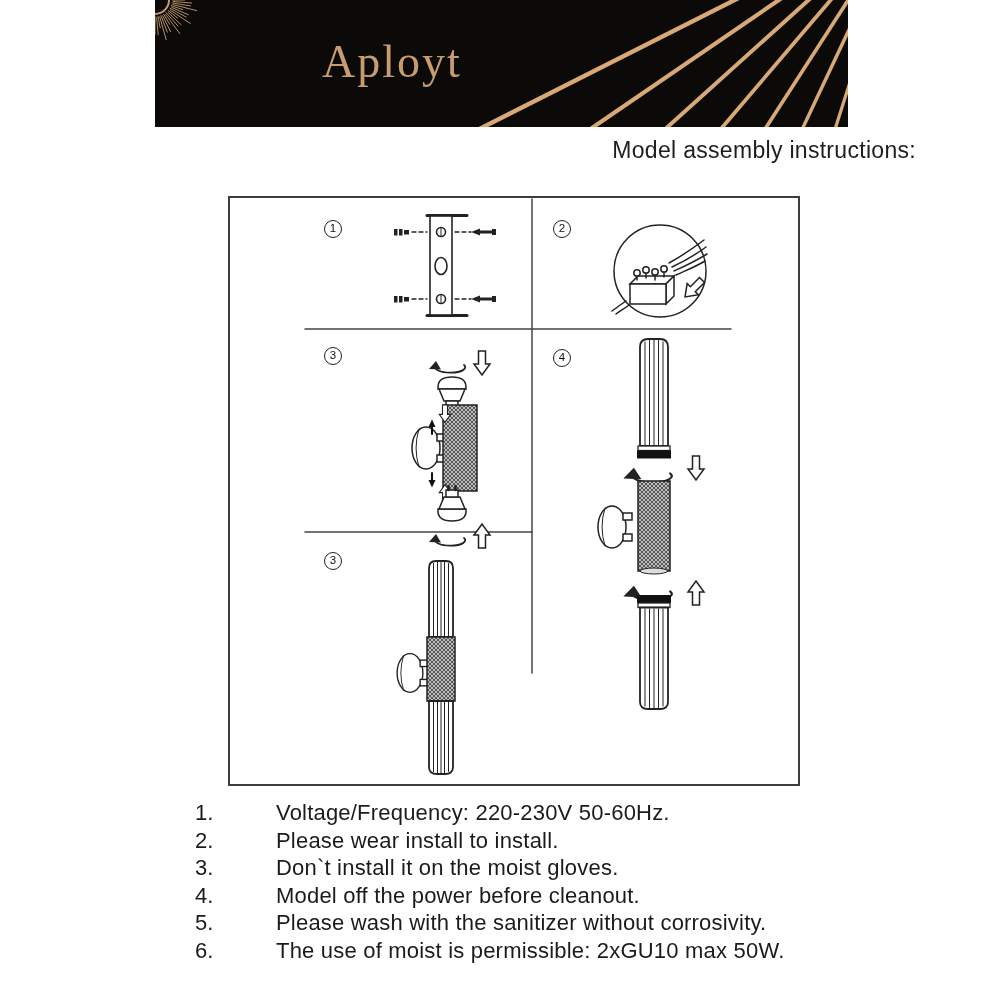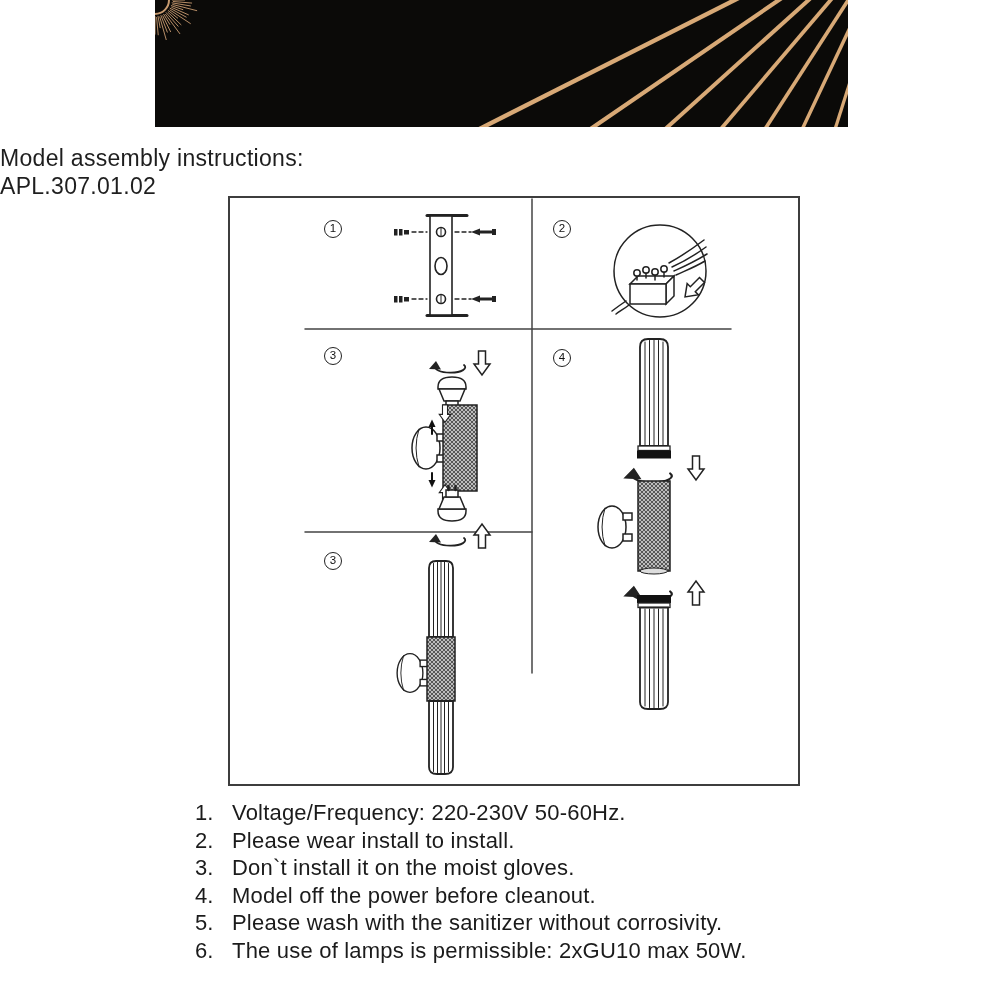--- a/index.html
+++ b/index.html
@@ -17,36 +17,36 @@
   .banner{
     position:absolute;left:155px;top:0;width:693px;height:127px;
     background:var(--banner-bg);overflow:hidden;
   }
   .banner svg{position:absolute;left:0;top:0;}
   .brand{
     position:absolute;left:167px;top:50%;transform:translateY(-54%);
     font-family:"Liberation Serif",serif;font-weight:400;
     font-size:46px;letter-spacing:2px;color:var(--gold);
   }
-  .title-block{position:absolute;left:0;top:136px;width:916px;text-align:left;margin-top:8px;}
+  .title-block{position:absolute;left:0;top:136px;width:916px;text-align:right;}
   .title-line{font-size:23px;line-height:28px;color:#1e1e1e;letter-spacing:0.3px;}
   .diagram-box{
     position:absolute;left:228px;top:196px;width:572px;height:590px;
     border:2px solid #3d3d3d;background:#fff;
   }
   .diagram-box > svg{position:absolute;left:-2px;top:-2px;}
   .pnum{
     position:absolute;width:18px;height:18px;border:1.5px solid #222;
     border-radius:50%;font-size:11.5px;line-height:15px;text-align:center;
     color:#111;background:#fff;
   }
   .instructions{position:absolute;left:195px;top:799px;width:660px;}
   .instr-row{display:flex;font-size:22px;line-height:27.5px;color:#1b1b1b;}
   .instr-num{width:37px;flex:0 0 37px;}
-  .instr-text{flex:1;letter-spacing:0.2px;}
+  .instr-text{flex:1;letter-spacing:0.2px;margin-left:44px;}
 </style>
 </head>
 <body>
 
 <div class="banner">
   <svg width="693" height="127" viewBox="0 0 693 127">
     <g id="sunburst">
         <line x1="17" y1="0" x2="30" y2="0" stroke="#c89b70" stroke-width="0.9"></line>
         <line x1="17.93150456565142" y1="1.4903632009849546" x2="37.058442769012935" y2="3.0800839487022396" stroke="#c89b70" stroke-width="0.9"></line>
         <line x1="16.741731801207536" y1="2.804418069320925" x2="35.84700220964437" y2="6.00475398372245" stroke="#c89b70" stroke-width="0.9"></line>
@@ -130,25 +130,25 @@
         <line x1="748" y1="-85" x2="574.3518223330697" y2="899.807753012208" stroke="#d8a976" stroke-width="3.1"></line>
         <line x1="748" y1="-85" x2="445.6301092495556" y2="868.190667792947" stroke="#d8a976" stroke-width="3.2800000000000002"></line>
         <line x1="748" y1="-85" x2="322.2207084349277" y2="819.8270524660197" stroke="#d8a976" stroke-width="3.46"></line>
         <line x1="748" y1="-85" x2="206.29178971726026" y2="755.5666034956844" stroke="#d8a976" stroke-width="3.64"></line>
         <line x1="748" y1="-85" x2="99.88009893686944" y2="676.538307536737" stroke="#d8a976" stroke-width="3.8200000000000003"></line>
         <line x1="748" y1="-85" x2="4.855174522605921" y2="584.1306063588584" stroke="#d8a976" stroke-width="4"></line>
         <line x1="748" y1="-85" x2="-77.11349827829508" y2="479.96700342493796" stroke="#d8a976" stroke-width="4.18"></line>
         <line x1="748" y1="-85" x2="-144.5858184521254" y2="365.87754068943104" stroke="#d8a976" stroke-width="4.36"></line>
       </g>
   </svg>
+  <div class="brand">Aployt</div>
 </div>
 
 <div class="title-block">
   <div class="title-line">Model assembly instructions:</div>
-  <div class="title-line">APL.307.01.02</div>
 </div>
 
 <div class="diagram-box">
   <svg width="572" height="590" viewBox="0 0 572 590" stroke-linecap="round">
     <defs>
       <pattern id="knurl" width="4" height="4" patternUnits="userSpaceOnUse">
         <rect width="4" height="4" fill="#575757"></rect>
         <path d="M0,0 L4,4 M4,0 L0,4" stroke="#e9e9e9" stroke-width="0.7"></path>
       </pattern>
       <path id="harrow" d="M-3.5,0 L-3.5,13 L-8,13 L0,24 L8,13 L3.5,13 L3.5,0 Z" fill="#fff" stroke="#222" stroke-width="1.5"></path>
@@ -321,15 +321,15 @@
   <div class="instr-row">
     <span class="instr-num">4.</span>
     <span class="instr-text">Model off the power before cleanout.</span>
   </div>
   <div class="instr-row">
     <span class="instr-num">5.</span>
     <span class="instr-text">Please wash with the sanitizer without corrosivity.</span>
   </div>
   <div class="instr-row">
     <span class="instr-num">6.</span>
-    <span class="instr-text">The use of lamps is permissible: 2xGU10 max 50W.</span>
+    <span class="instr-text">The use of moist is permissible: 2xGU10 max 50W.</span>
   </div>
 </div>
 
 </body></html>

